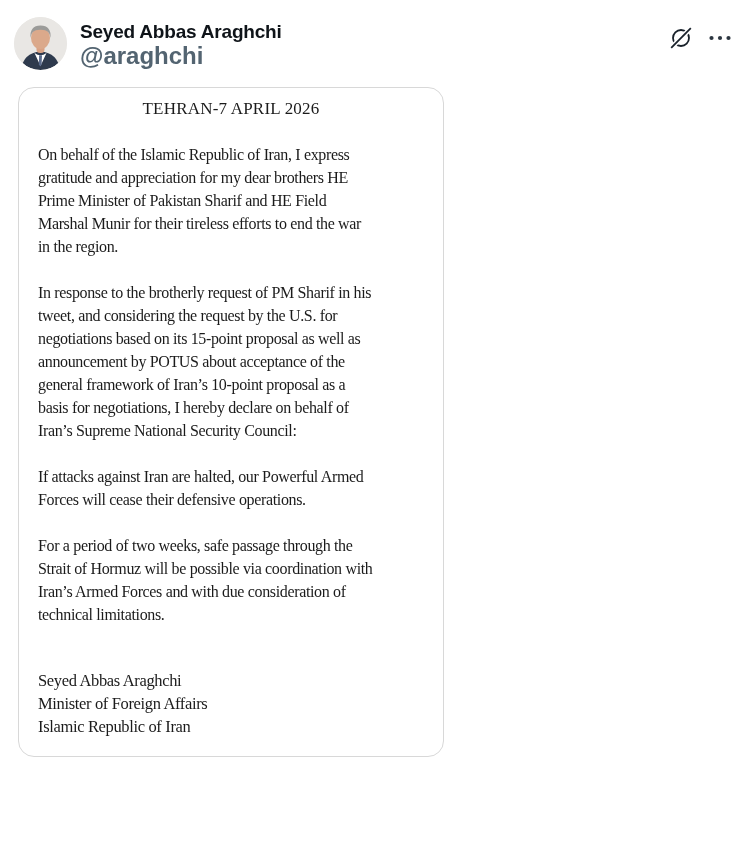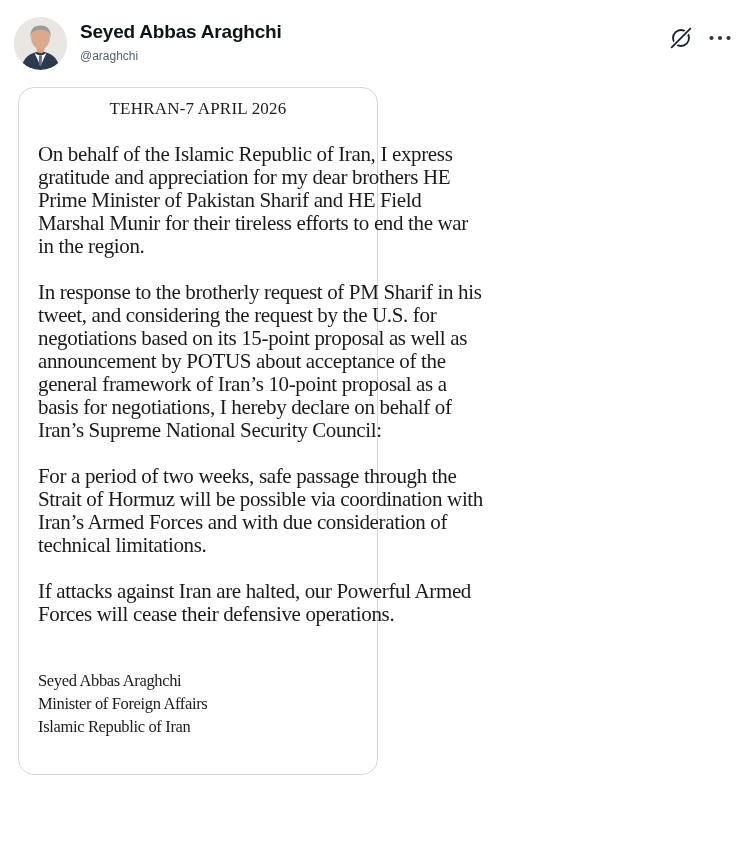--- a/index.html
+++ b/index.html
@@ -20,21 +20,21 @@
     overflow: hidden; flex: 0 0 auto; cursor: pointer;
     background: #e9e7e4;
   }
   .avatar svg { display: block; }
   .author { margin-left: 13px; padding-top: 3px; min-width: 0; }
   .author-name {
     font-size: 19px; font-weight: 700; color: #0f1419;
     line-height: 24px; letter-spacing: -0.2px; cursor: pointer;
   }
   .author-handle {
-    font-size: 12px; font-weight: 400; color: #536471;
+    font-size: 24px; font-weight: 700; color: #536471;
     line-height: 24px; cursor: pointer;
   }
   .header-actions {
     margin-left: auto; display: flex; align-items: center;
     gap: 16px; padding-top: 10px; padding-right: 4px;
   }
   .icon-btn { cursor: pointer; display: flex; align-items: center; }
 
   
   .tweet-text {
@@ -43,39 +43,39 @@
     line-height: 31px;
     color: #0f1419;
     letter-spacing: -0.1px;
     white-space: pre;
   }
 
   
   .statement-card {
     margin-top: 17px;
     margin-left: 4px;
-    width: 360px;
+    width: 426px;
     border: 1px solid #d8d8d8;
     border-radius: 16px;
     background: #ffffff;
-    padding: 9px 19px 36px 19px;
+    padding: 9px 19px 18px 19px;
     font-family: "Liberation Serif", serif;
     color: #1b1b1b;
     cursor: pointer;
   }
   .st-title {
     text-align: center;
     font-size: 17px;
     line-height: 23px;
     letter-spacing: 0.2px;
     white-space: pre;
   }
   .st-para {
     margin-top: 23px;
-    font-size: 21px;
+    font-size: 16px;
     line-height: 23px;
     letter-spacing: -0.35px;
     white-space: pre;
   }
   .st-signature {
     margin-top: 43px;
     font-size: 16.5px;
     line-height: 23px;
     letter-spacing: -0.35px;
     white-space: pre;
@@ -138,24 +138,24 @@
 Prime Minister of Pakistan Sharif and HE Field
 Marshal Munir for their tireless efforts to end the war
 in the region.</div>
     <div class="st-para">In response to the brotherly request of PM Sharif in his
 tweet, and considering the request by the U.S. for
 negotiations based on its 15-point proposal as well as
 announcement by POTUS about acceptance of the
 general framework of Iran’s 10-point proposal as a
 basis for negotiations, I hereby declare on behalf of
 Iran’s Supreme National Security Council:</div>
+    <div class="st-para">If attacks against Iran are halted, our Powerful Armed
+Forces will cease their defensive operations.</div>
     <div class="st-para">For a period of two weeks, safe passage through the
 Strait of Hormuz will be possible via coordination with
 Iran’s Armed Forces and with due consideration of
 technical limitations.</div>
-    <div class="st-para">If attacks against Iran are halted, our Powerful Armed
-Forces will cease their defensive operations.</div>
     <div class="st-signature">Seyed Abbas Araghchi
 Minister of Foreign Affairs
 Islamic Republic of Iran</div>
   </div>
 
 </div>
 
 </body></html>

